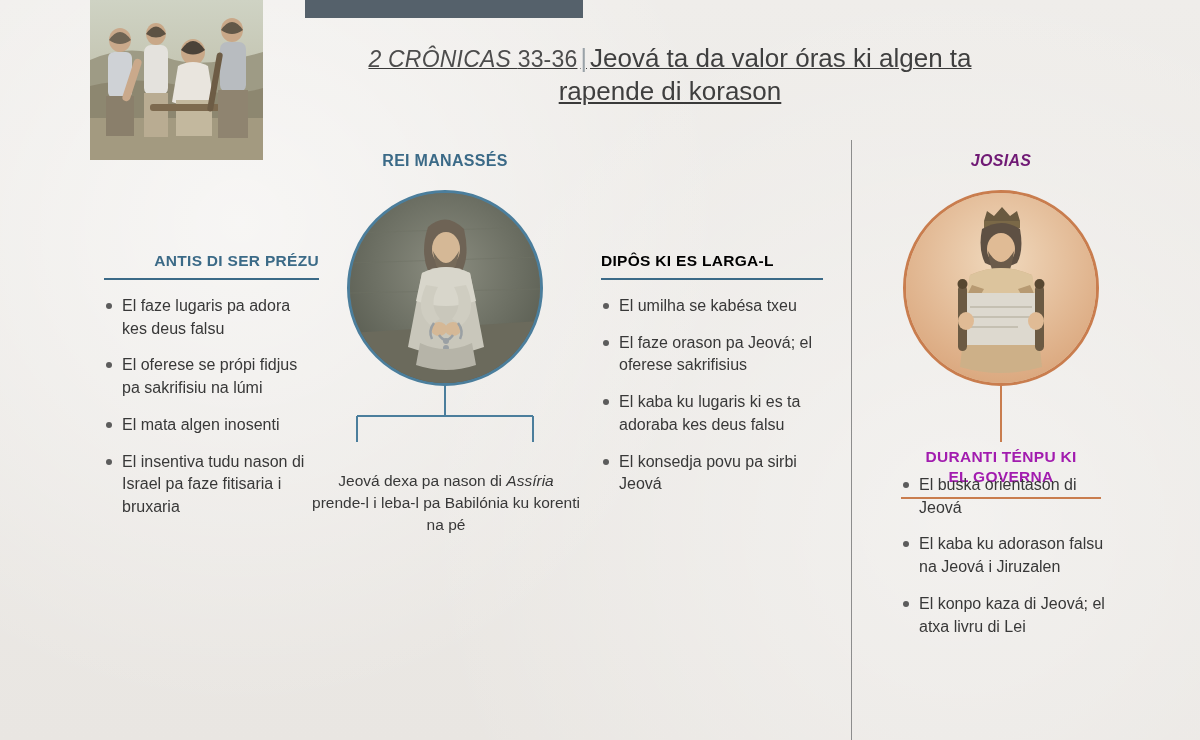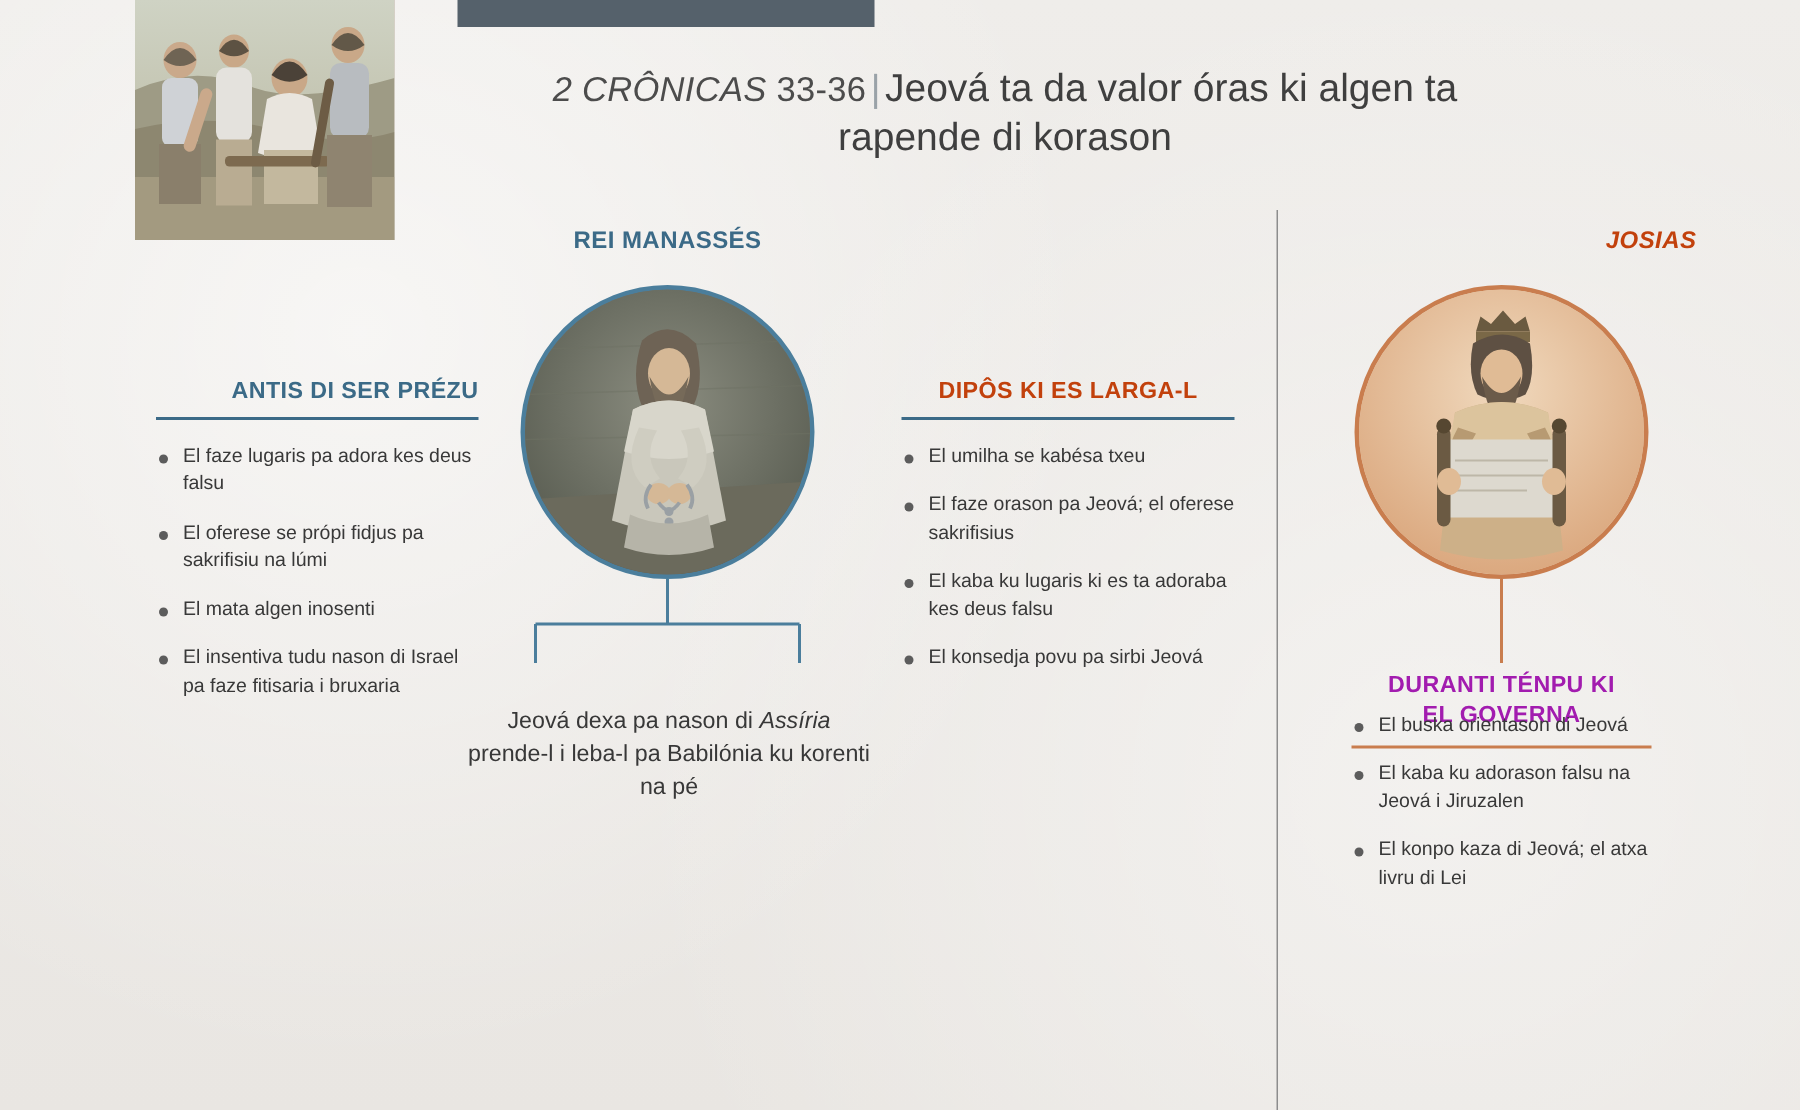--- a/index.html
+++ b/index.html
@@ -54,20 +54,21 @@
   .hero-photo svg { display: block; }
 
   
   .heading {
     position: absolute;
     left: 300px;
     top: 42px;
     width: 740px;
     text-align: center;
     line-height: 1.25;
+    text-decoration: underline;
   }
   .heading .ref {
     font-style: italic;
     font-size: 23px;
     color: #4c4c4c;
     letter-spacing: .2px;
   }
   .heading .ref .nums { font-style: normal; }
   .heading .sep {
     color: #9aa2a8;
@@ -127,25 +128,25 @@
     border: 3px solid #c97d4e;
     box-sizing: border-box;
     background: #e3cdb4;
   }
 
   .josias-title {
     position: absolute;
     left: 871px;
     top: 152px;
     width: 260px;
-    text-align: right;
+    text-align: center;
     font-size: 16px;
     font-weight: bold;
     font-style: italic;
-    color: #c2410c;
+    color: #701a75;
     letter-spacing: .3px;
   }
 
   
   .col-head {
     position: absolute;
     font-size: 15.5px;
     font-weight: bold;
     letter-spacing: .3px;
   }
@@ -158,41 +159,41 @@
     top: 252px;
     width: 215px;
     color: #3b6a87;
     text-align: right;
   }
   .col-left .rule { background: #3b6a87; }
   .col-right {
     left: 601px;
     top: 252px;
     width: 222px;
-    color: #c2410c;
-    text-align: center;
+    color: #000000;
+    text-align: left;
   }
   .col-right .rule { background: #3b6a87; }
   .col-josias {
     left: 901px;
     top: 447px;
     width: 200px;
     color: #a21caf;
     text-align: center;
     line-height: 1.3;
   }
   .col-josias .rule { background: #c97d4e; margin-top: 10px; }
 
   
   ul.bullets {
     position: absolute;
     margin: 0;
     padding: 0;
     list-style: none;
-    font-size: 13px;
+    font-size: 16px;
     line-height: 1.42;
     color: #383838;
   }
   ul.bullets li {
     position: relative;
     padding-left: 18px;
     margin-bottom: 14px;
   }
   ul.bullets li::before {
     content: "";

